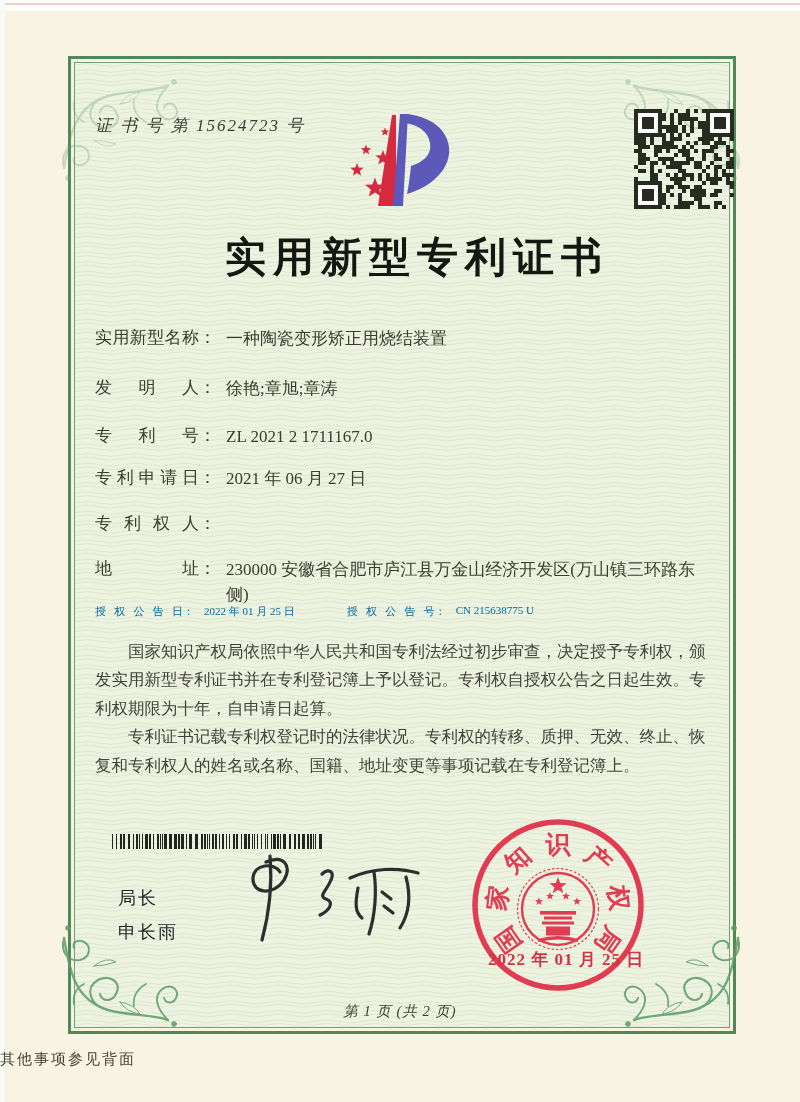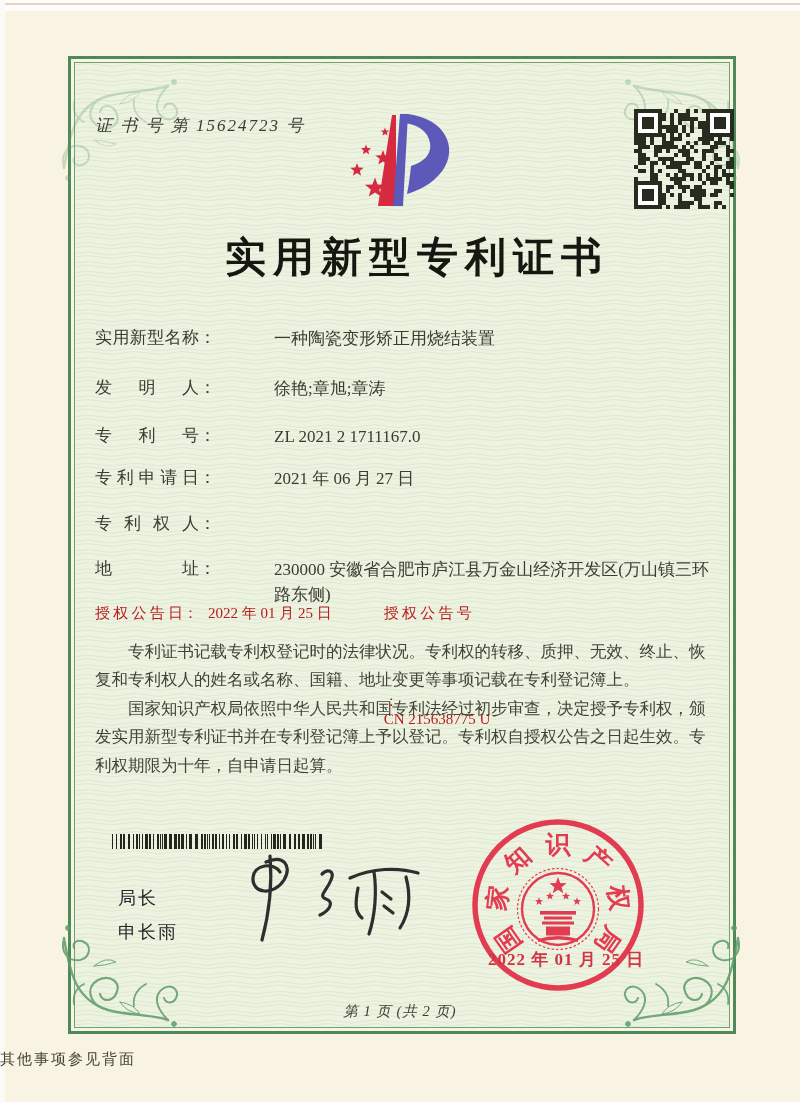--- a/index.html
+++ b/index.html
@@ -14,25 +14,25 @@
   .frame-inner{position:absolute;left:3px;top:3px;right:3px;bottom:3px;border:1px solid #6da276;box-sizing:border-box;background:#eef3e1;overflow:hidden;}
   #guilloche{position:absolute;left:0;top:0;}
   .ornaments{position:absolute;left:0;top:0;pointer-events:none;}
   
   .abs{position:absolute;}
   .certno{left:95px;top:114px;font-size:17px;color:#3c3c32;letter-spacing:2px;font-style:italic;}
   .title{left:0;top:230px;width:800px;text-align:center;font-size:41px;font-weight:bold;color:#171712;letter-spacing:7px;margin-left:17px;}
   .frow{left:95px;width:630px;font-size:17px;color:#3b3b30;display:flex;align-items:flex-start;}
   .flabel{display:inline-block;width:104px;text-align:justify;text-align-last:justify;flex:0 0 104px;}
   .fcolon{display:inline-block;margin-right:10px;}
-  .fvalue{display:inline-block;max-width:470px;line-height:25px;margin-left:48px;}
-  .grantrow{left:95px;top:604px;width:640px;font-size:15px;color:#b91c1c;display:flex;}
+  .fvalue{display:inline-block;max-width:470px;line-height:25px;}
+  .grantrow{left:95px;top:604px;width:640px;font-size:11px;color:#0369a1;display:flex;}
   .gpair{display:flex;}
   .gpair .flabel{width:88px;flex:0 0 88px;}
-  .gpair2{margin-left:52px;flex-direction:column;}
+  .gpair2{margin-left:52px;}
   .paras{left:95px;top:638px;width:624px;font-size:16.5px;line-height:1.72;color:#42423a;}
   .paras p{margin:0;text-indent:2em;}
   .barcode{left:112px;top:834px;width:214px;height:15px;}
   .role{left:118px;width:120px;font-size:18px;color:#26262a;font-family:"Liberation Sans","DejaVu Sans",sans-serif;letter-spacing:2px;}
   .sig{left:222px;top:848px;}
   .sealwrap{left:468px;top:815px;width:180px;height:180px;}
   .sealdate{left:486px;top:948px;width:160px;font-size:17px;color:#d23344;letter-spacing:1px;font-weight:bold;text-align:center;white-space:nowrap;}
   .pagefoot{left:0;top:1002px;width:800px;text-align:center;font-size:14.5px;color:#3c3c32;letter-spacing:1px;font-style:italic;}
   .backnote{left:0;top:1050px;width:800px;font-size:15px;color:#44443a;letter-spacing:2px;}
   .qr{left:634px;top:109px;}
@@ -580,22 +580,22 @@
         <span>2022 年 01 月 25 日</span>
     </span>
     <span class="gpair gpair2">
       <span class="flabel">授权公告号</span>
         <span class="fcolon">：</span>
         <span>CN 215638775 U</span>
     </span>
   </div>
 
   <div class="abs paras">
+    <p>国家知识产权局依照中华人民共和国专利法经过初步审查，决定授予专利权，颁发实用新型专利证书并在专利登记簿上予以登记。专利权自授权公告之日起生效。专利权期限为十年，自申请日起算。</p>
     <p>专利证书记载专利权登记时的法律状况。专利权的转移、质押、无效、终止、恢复和专利权人的姓名或名称、国籍、地址变更等事项记载在专利登记簿上。</p>
-    <p>国家知识产权局依照中华人民共和国专利法经过初步审查，决定授予专利权，颁发实用新型专利证书并在专利登记簿上予以登记。专利权自授权公告之日起生效。专利权期限为十年，自申请日起算。</p>
   </div>
 
   <svg class="abs barcode" width="214" height="15">
       <rect x="0" y="0" width="1" height="15" fill="#23251e"></rect>
       <rect x="4" y="0" width="1" height="15" fill="#23251e"></rect>
       <rect x="8" y="0" width="2" height="15" fill="#23251e"></rect>
       <rect x="11" y="0" width="2" height="15" fill="#23251e"></rect>
       <rect x="16" y="0" width="2" height="15" fill="#23251e"></rect>
       <rect x="21" y="0" width="1" height="15" fill="#23251e"></rect>
       <rect x="24" y="0" width="2" height="15" fill="#23251e"></rect>

